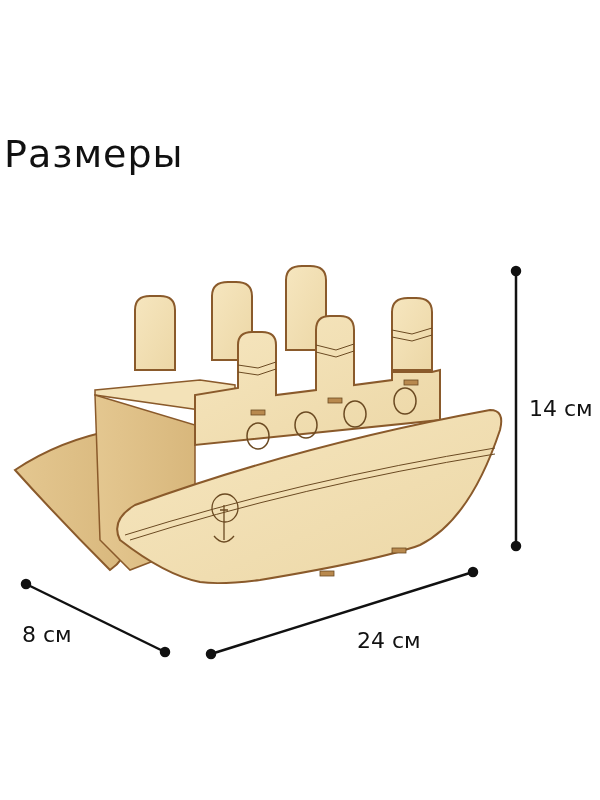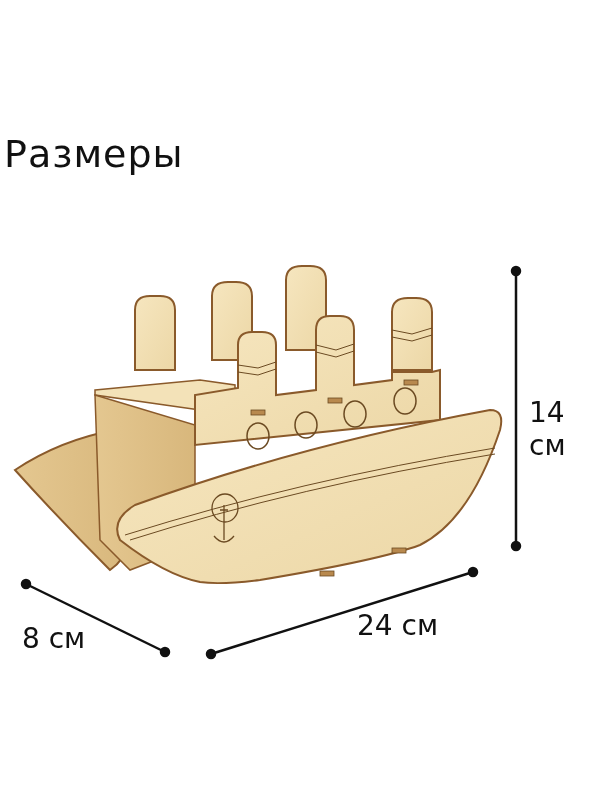--- a/index.html
+++ b/index.html
@@ -1,18 +1,18 @@
 <!DOCTYPE html>
 <html><head>
 <meta charset="utf-8">
 <style>
   html, body { margin:0; padding:0; background:#ffffff; }
   .page { position:relative; width:600px; height:800px; background:#fff; overflow:hidden; font-family:"DejaVu Sans", sans-serif;border-radius:25px; }
   .title { position:absolute; left:4px; top:132px; font-size:38px; color:#111; letter-spacing:1px; font-weight:400; }
-  .dim-label { position:absolute; font-size:28px; color:#111; }
+  .dim-label { position:absolute; font-size:22px; color:#111; }
   .scene { position:absolute; left:0; top:0; width:600px; height:800px; }
 </style>
 </head>
 <body>
 
 <div class="page">
   <div class="title">Размеры</div>
 
   <svg class="scene" viewBox="0 0 600 800">
     <defs>
@@ -88,14 +88,14 @@
       <circle cx="26" cy="584" r="4"></circle>
         <circle cx="165" cy="652" r="4"></circle>
       <line x1="211" y1="654" x2="473" y2="572"></line>
       <circle cx="211" cy="654" r="4"></circle>
         <circle cx="473" cy="572" r="4"></circle>
     </g>
   </svg>
 
   <div class="dim-label" style="left:529px; top:396px;">14 см</div>
   <div class="dim-label" style="left:22px; top:622px;text-align:right;">8 см</div>
-  <div class="dim-label" style="left:357px; top:609px;">24 см</div>
+  <div class="dim-label" style="left:357px; top:628px;">24 см</div>
 </div>
 
 </body></html>

